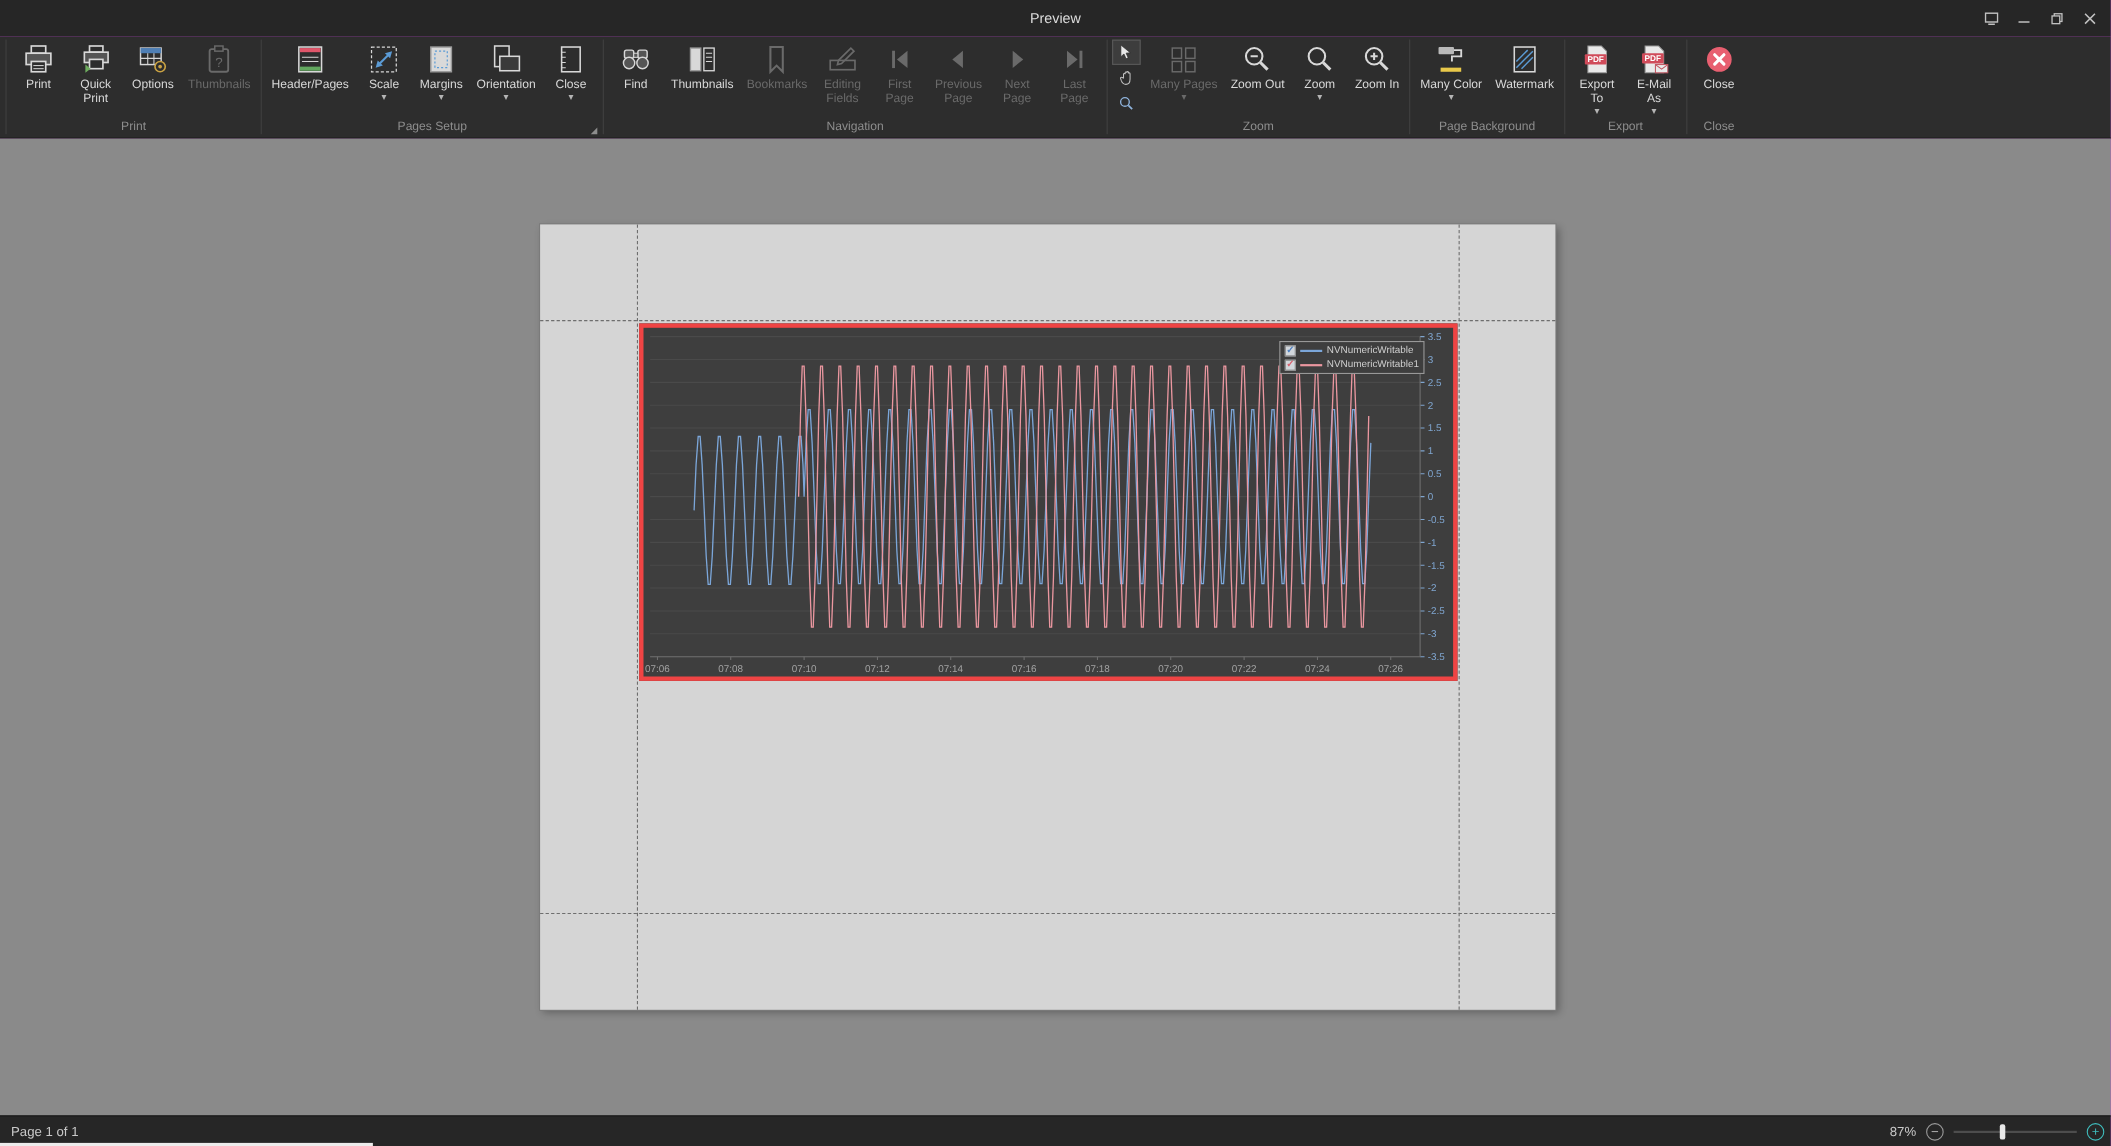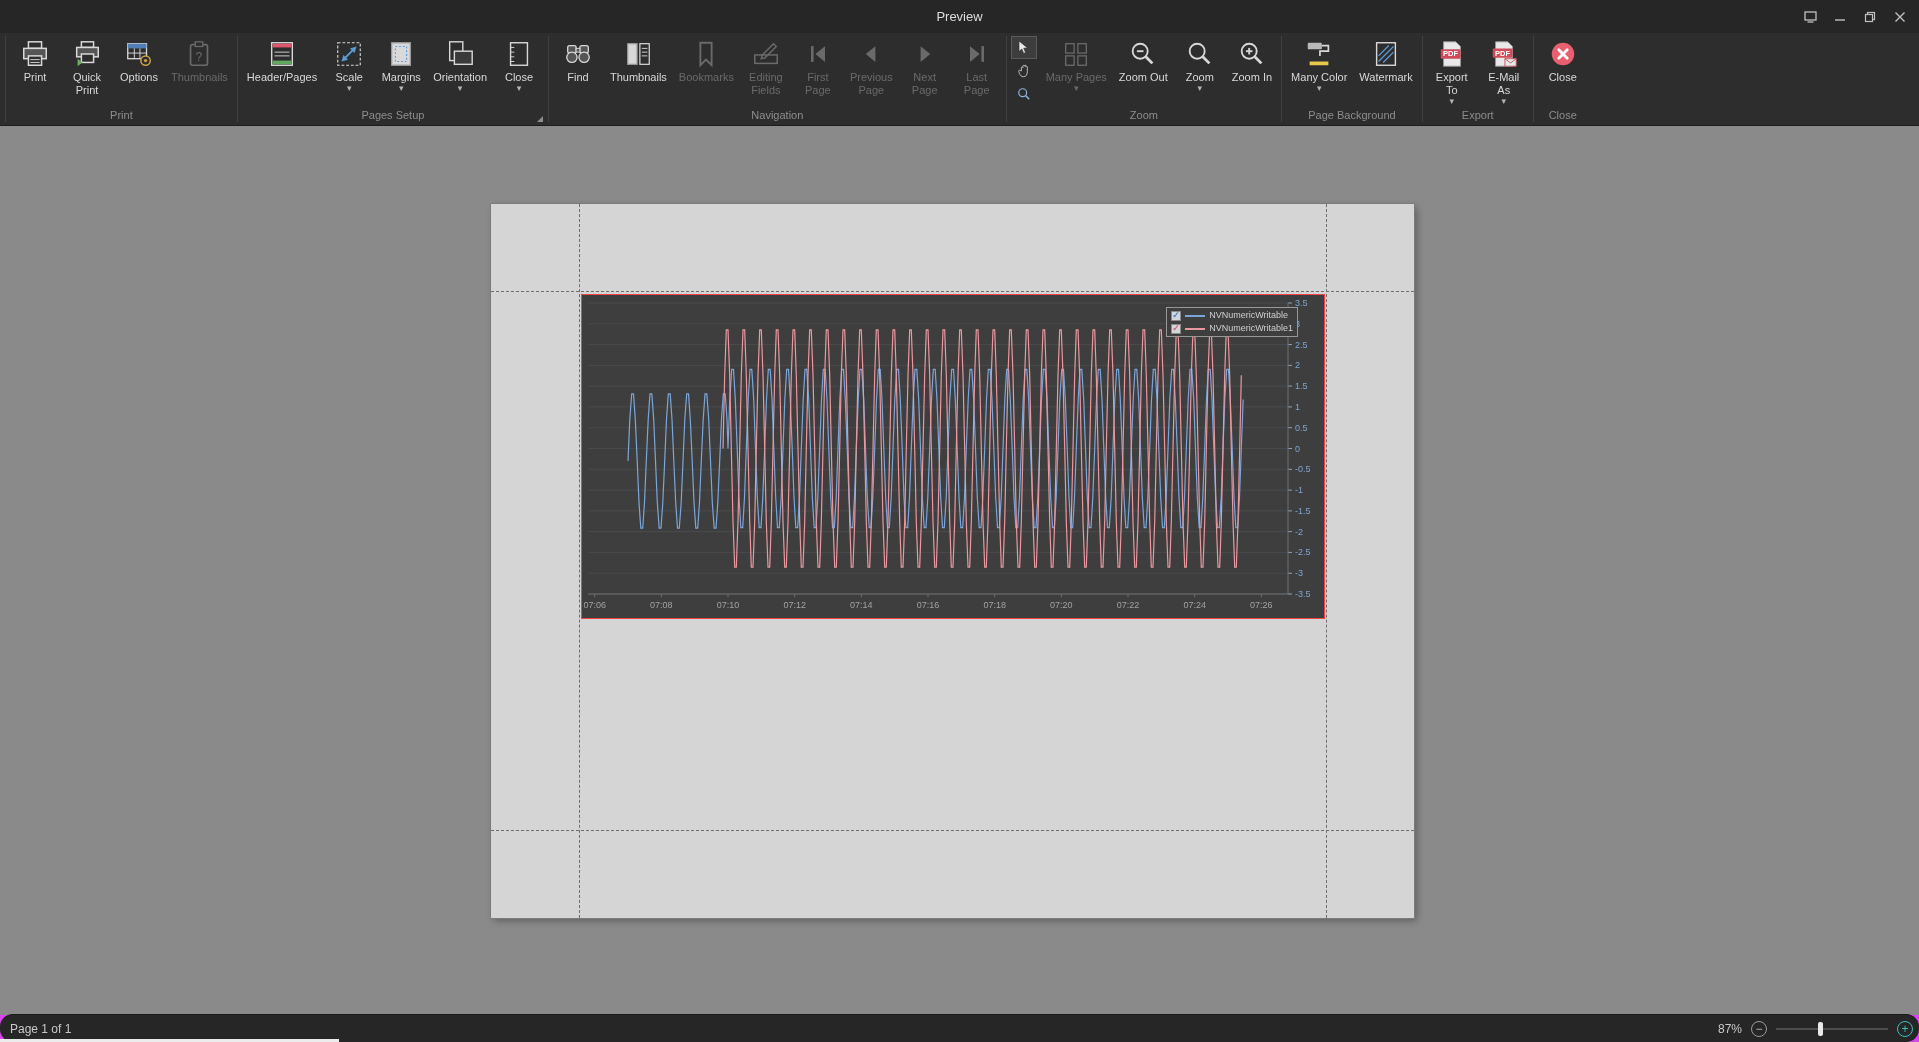--- a/index.html
+++ b/index.html
@@ -29,29 +29,29 @@
   .tool.selected{background:#3d3d3d;border-color:#5a5a5a;}
 
   
   .canvas{position:absolute;top:126px;left:0;right:0;bottom:27px;background:#8a8a8a;}
   .page{position:absolute;left:491px;top:78px;width:923px;height:714px;background:#d5d5d5;box-shadow:0 0 0 1px #7b7b7b,3px 3px 7px rgba(0,0,0,0.3);}
   .mline{position:absolute;pointer-events:none;}
   .mline.v{top:0;bottom:0;border-left:1px dashed #6e6e6e;width:0;}
   .mline.h{left:0;right:0;border-top:1px dashed #6e6e6e;height:0;}
 
   
-  .chart{position:absolute;left:90px;top:90px;width:744px;height:325px;background:#3e3e3e;border:1px solid #ef4444;box-sizing:border-box;}
+  .chart{position:absolute;left:90px;top:90px;width:744px;height:325px;background:#3e3e3e;border:4px solid #ef4444;box-sizing:border-box;}
   .chart-host{position:absolute;left:0;top:0;right:0;bottom:0;}
   .chart-legend{position:absolute;right:26px;top:12px;background:#3e3e3e;border:1px solid #989898;padding:2px 4px;display:flex;flex-direction:column;gap:2px;}
   .legend-row{display:flex;align-items:center;gap:4px;font-size:9px;color:#cfcfcf;line-height:11px;}
   .legend-cb{width:10px;height:10px;background:#d2d7dc;border:1px solid #8a8a8a;display:flex;align-items:center;justify-content:center;font-size:9px;font-weight:bold;box-sizing:border-box;}
   .legend-line{width:20px;height:2px;display:inline-block;}
 
   
-  .statusbar{position:absolute;bottom:0;left:0;right:0;height:27px;background:#262626;border-top:1px solid #191919;display:flex;align-items:center;color:#c8c8c8;font-size:12px;border-radius:13px;}
+  .statusbar{position:absolute;bottom:0;left:0;right:0;height:27px;background:#262626;border-top:1px solid #191919;display:flex;align-items:center;color:#c8c8c8;font-size:12px;}
   .status-left{padding-left:10px;}
   .status-right{position:absolute;right:6px;display:flex;align-items:center;gap:9px;text-align:center;}
   .zoom-circle{width:16px;height:16px;border-radius:50%;border:1px solid #9a9a9a;display:flex;align-items:center;justify-content:center;color:#b5b5b5;font-size:12px;line-height:12px;box-sizing:border-box;}
   .zoom-circle.teal{border-color:#3fbdbd;color:#3fbdbd;}
   .zoom-slider{position:relative;width:112px;height:16px;}
   .zoom-track{position:absolute;left:0;right:0;top:7px;height:2px;background:#4d4d4d;}
   .zoom-thumb{position:absolute;left:42px;top:1px;width:5px;height:14px;background:#e9e9e9;border-radius:2px;}
   .bottom-strip{position:absolute;left:0;bottom:0;width:339px;height:3px;background:#ececec;z-index:6;}
 
   svg{display:block;}

